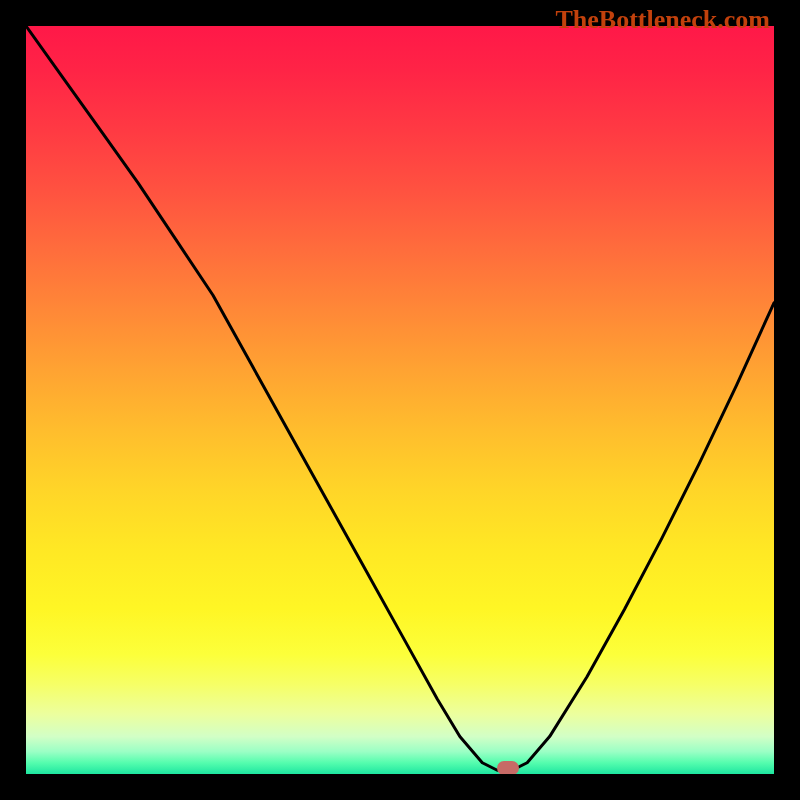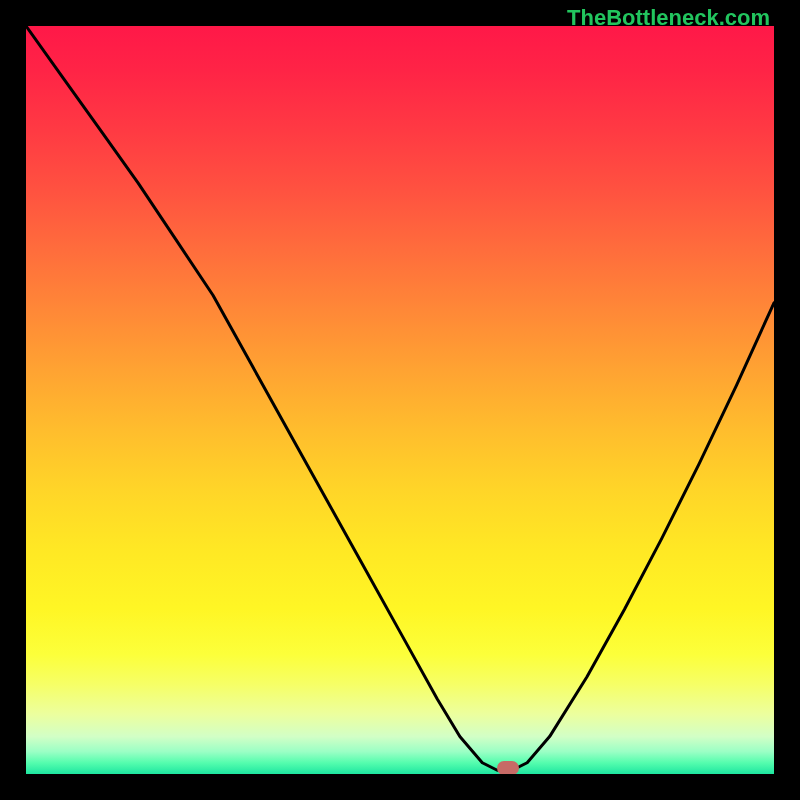--- a/index.html
+++ b/index.html
@@ -50,24 +50,24 @@
     position: absolute;
     width: 22px;
     height: 14px;
     border-radius: 7px;
     transform: translate(-50%, -50%);
   }
   .watermark {
     position: absolute;
     top: 5px;
     right: 30px;
-    font-family: Liberation Sans, sans-serif;
-    font-size: 22px;
+    font-family: Liberation Serif, serif;
+    font-size: 26px;
     font-weight: 600;
-    color: #22c55e;
+    color: #c2410c;
   }
 </style>
 </head>
 <body>
 
 <div class="chart-container">
 
   <div class="plot-area">
     <svg class="gradient-bg" viewBox="0 0 100 100" preserveAspectRatio="none">
       <defs>

